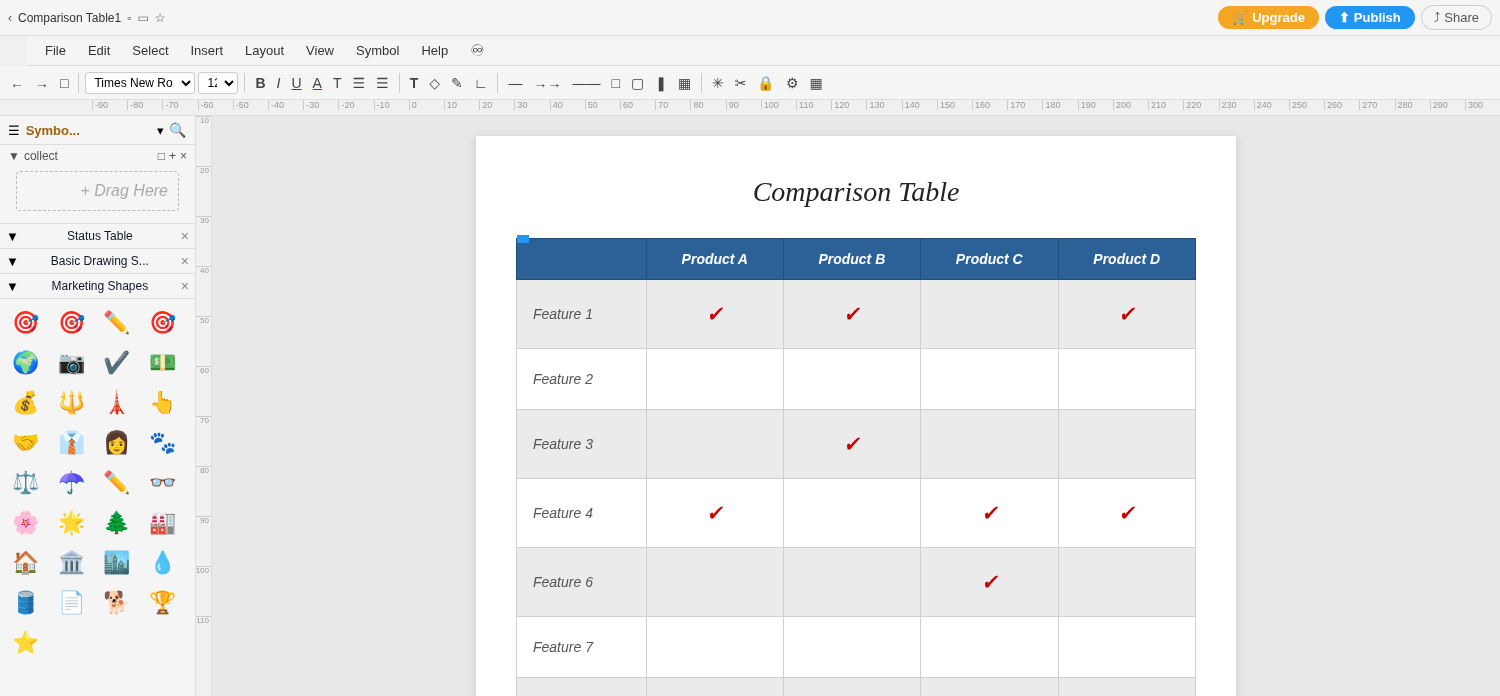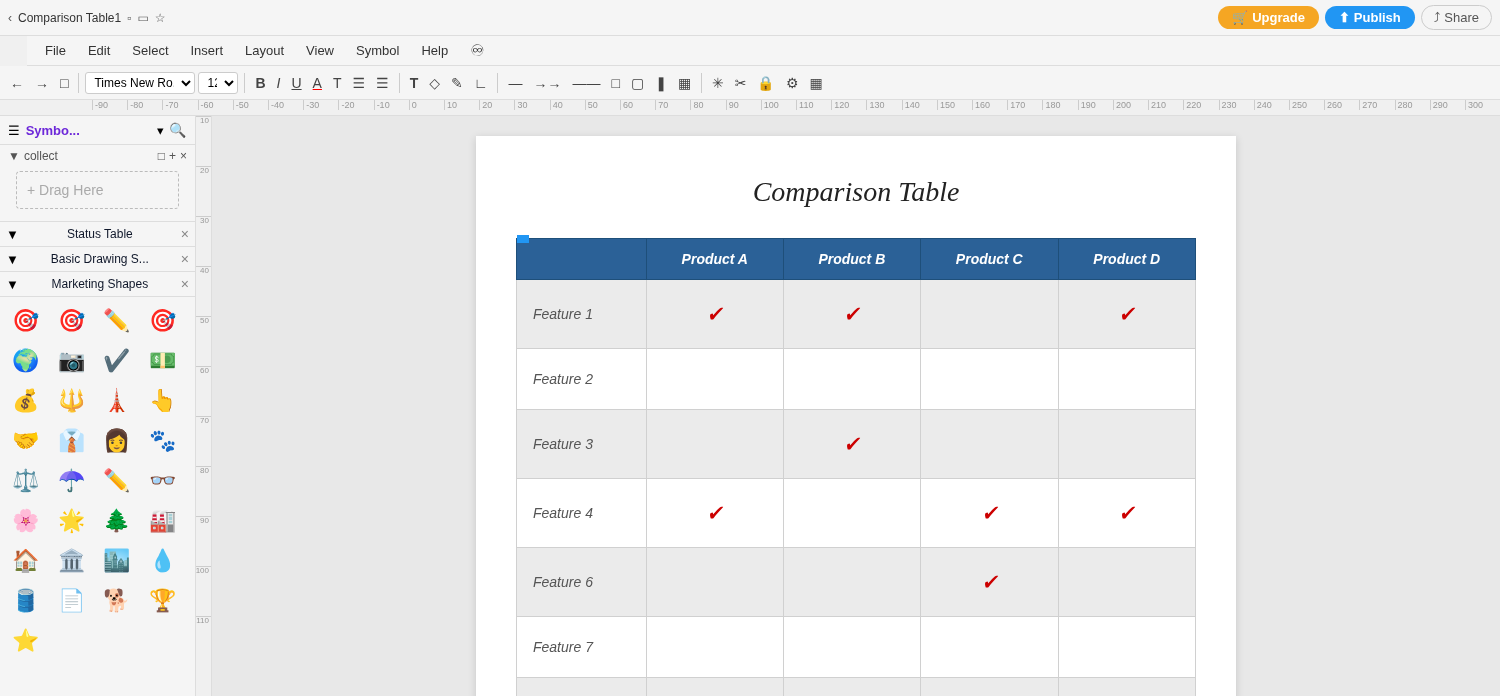--- a/index.html
+++ b/index.html
@@ -80,37 +80,38 @@
       overflow: hidden;
       flex-shrink: 0;
     }
     #panel-header {
       display: flex;
       align-items: center;
       padding: 6px 8px;
       border-bottom: 1px solid #ddd;
       gap: 6px;
     }
-    .panel-title { font-size: 13px; font-weight: bold; color: #6d28d9; flex: 1; }
+    .panel-title { font-size: 13px; font-weight: bold; color: #a16207; flex: 1; }
     .panel-icon { font-size: 14px; color: #555; cursor: pointer; }
 
     .collect-section { padding: 4px 8px; border-bottom: 1px solid #ddd; }
     .collect-header { display: flex; align-items: center; gap: 4px; font-size: 12px; color: #555; }
     .collect-label { flex: 1; }
     .collect-actions { display: flex; gap: 4px; }
 
     .drag-here {
       margin: 8px;
       border: 1px dashed #bbb;
       border-radius: 4px;
-      text-align: left;
+      text-align: right;
       padding: 10px;
       color: #aaa;
-      font-size: 14px;
+      font-size: 16px;
       cursor: pointer;
+      font-style: italic;
     }
 
     .shape-library { padding: 4px 6px; border-bottom: 1px solid #ddd; display: flex; align-items: center; justify-content: space-between; }
     .shape-lib-name { font-size: 12px; color: #0f172a; cursor: pointer; }
     .close-btn { font-size: 14px; color: #888; cursor: pointer; border: none; background: none; }
 
     .shapes-grid {
       display: grid;
       grid-template-columns: repeat(4, 1fr);
       gap: 4px;

